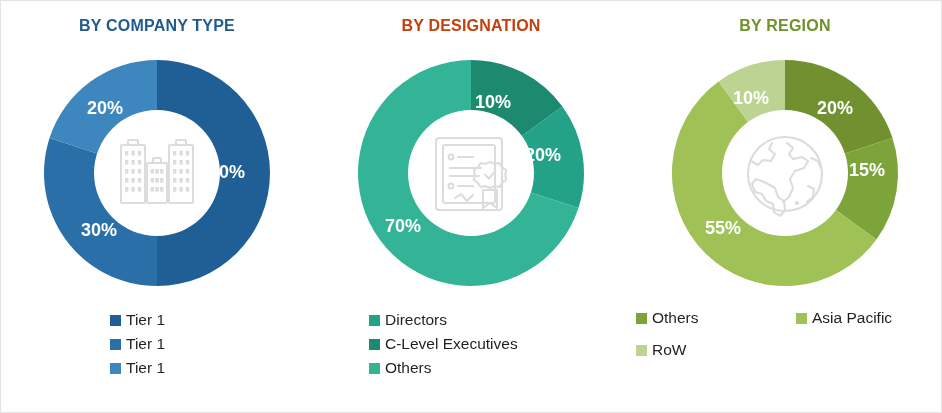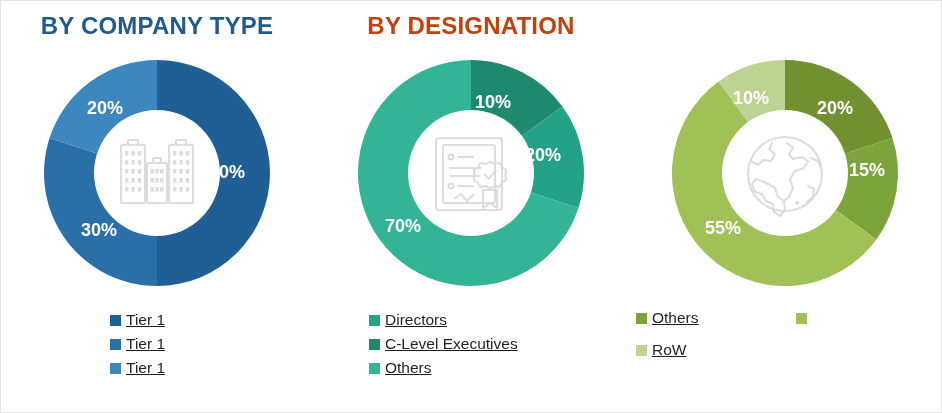--- a/index.html
+++ b/index.html
@@ -35,21 +35,21 @@
     flex: 1 1 0;
     position: relative;
     height: 413px;
   }
   .panel-title {
     position: absolute;
     top: 14px;
     left: 0;
     width: 100%;
     text-align: center;
-    font-size: 24px;
+    font-size: 16px;
     font-weight: bold;
     letter-spacing: 0.2px;
     line-height: 24px;
     white-space: nowrap;
   }
   .donut-wrap {
     position: absolute;
     top: 47px;
     left: 0;
     width: 100%;
@@ -106,21 +106,20 @@
     width: 11px;
     height: 11px;
     flex: 0 0 11px;
     margin-right: 5px;
     display: inline-block;
   }
   .legend-label {
     font-size: 15.5px;
     color: #231f20;
     line-height: 20px;
-    text-decoration: underline;
   }
   
   .legend-company { padding-left: 110px; }
   .legend-designation { padding-left: 55px; }
   .legend-region { padding-left: 8px; }
   .legend-grid-2 {
     display: grid;
     grid-template-columns: 160px auto;
     row-gap: 12px;
   }
@@ -278,20 +277,21 @@
           <div class="legend-item">
             <span class="swatch" style="background:#33b497"></span>
             <span class="legend-label">Others</span>
           </div>
         </div>
       </div>
     </div>
   </div>
 
   <div class="panel">
+    <div class="panel-title" style="color:#6f9227">BY REGION</div>
 
     <div class="donut-wrap">
       <svg class="donut-svg" width="252" height="252" viewBox="0 0 252 252">
 
         <path d="M 126 126 L 126 13 A 113 113 0 0 1 233.47 91.08 Z" fill="#71902f"></path>
 
         <path d="M 126 126 L 233.47 91.08 A 113 113 0 0 1 217.41 192.41 Z" fill="#7da43a"></path>
 
         <path d="M 126 126 L 217.41 192.41 A 113 113 0 1 1 59.59 34.59 Z" fill="#9fc155"></path>
 
@@ -316,20 +316,21 @@
     </div>
 
     <div class="legend legend-region">
       <div class="legend-grid-2">
         <div class="legend-item">
           <span class="swatch" style="background:#7da43a"></span>
           <span class="legend-label">Others</span>
         </div>
         <div class="legend-item">
           <span class="swatch" style="background:#9fc155"></span>
+          <span class="legend-label">Asia Pacific</span>
         </div>
         <div class="legend-item">
           <span class="swatch" style="background:#bcd391"></span>
           <span class="legend-label">RoW</span>
         </div>
       </div>
     </div>
   </div>
 
 </div>

